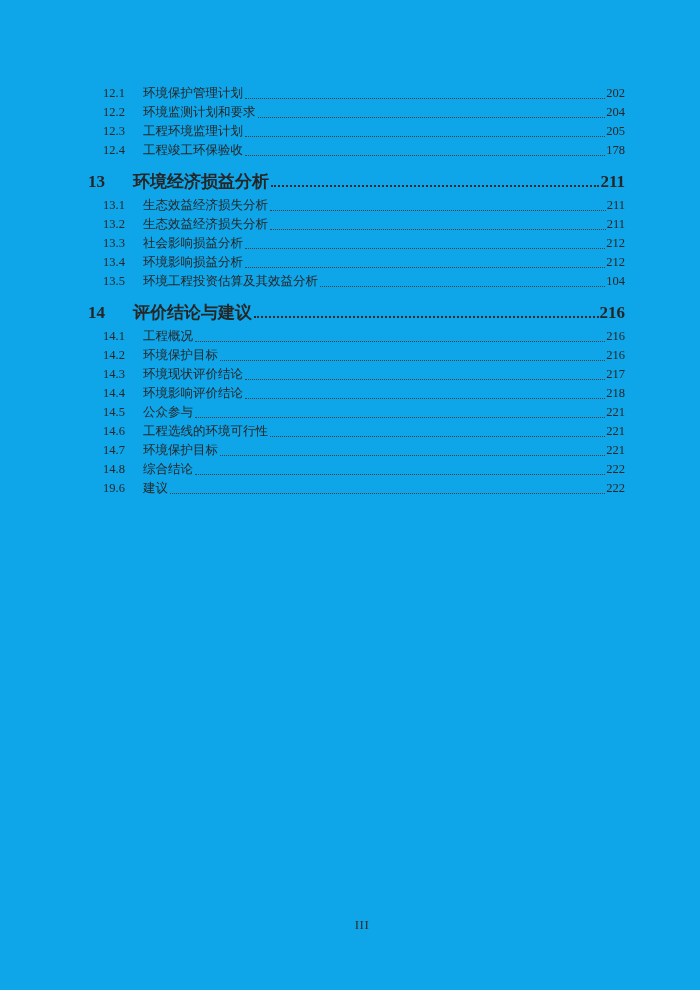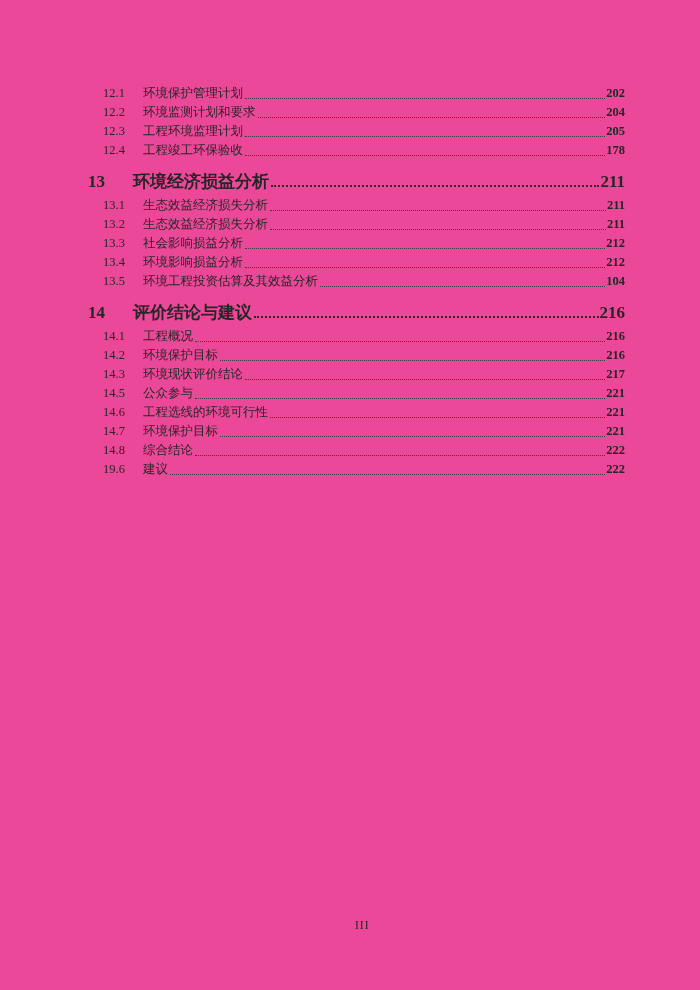--- a/index.html
+++ b/index.html
@@ -11,21 +11,21 @@
     width: 700px;
     height: 990px;
     position: relative;
     font-family: "Liberation Serif", "DejaVu Serif", serif;
     color: #262626;
     overflow: hidden;
   }
   .page {
     position: absolute;
     inset: 0;
-    background: #ec4899;
+    background: #0ea5e9;
   }
   .toc {
     position: absolute;
     top: 84px;
     left: 0;
     right: 75px;
   }
   .toc-row {
     display: flex;
     align-items: baseline;
@@ -49,21 +49,21 @@
     align-self: flex-end;
     margin: 0 1px 4px 2px;
     border-bottom: 1.6px dotted #3c3c3c;
     min-width: 10px;
     height: 0;
   }
   .toc-row.level-1 .toc-dots {
     border-bottom-width: 2px;
     border-bottom-color: #2a2a2a;
   }
-  .toc-page { flex: 0 0 auto; font-weight: bold; }
+  .toc-page { flex: 0 0 auto; }
   .footer {
     position: absolute;
     top: 917px;
     left: 12px;
     width: 100%;
     text-align: center;
     font-size: 13px;
     letter-spacing: 0.5px;
     color: #2e2e2e;
   }
@@ -151,20 +151,26 @@
         <span class="toc-dots"></span>
         <span class="toc-page">216</span>
       </div>
       <div class="toc-row level-2">
         <span class="toc-number">14.3</span>
         <span class="toc-title">环境现状评价结论</span>
         <span class="toc-dots"></span>
         <span class="toc-page">217</span>
       </div>
       <div class="toc-row level-2">
+        <span class="toc-number">14.4</span>
+        <span class="toc-title">环境影响评价结论</span>
+        <span class="toc-dots"></span>
+        <span class="toc-page">218</span>
+      </div>
+      <div class="toc-row level-2">
         <span class="toc-number">14.5</span>
         <span class="toc-title">公众参与</span>
         <span class="toc-dots"></span>
         <span class="toc-page">221</span>
       </div>
       <div class="toc-row level-2">
         <span class="toc-number">14.6</span>
         <span class="toc-title">工程选线的环境可行性</span>
         <span class="toc-dots"></span>
         <span class="toc-page">221</span>

